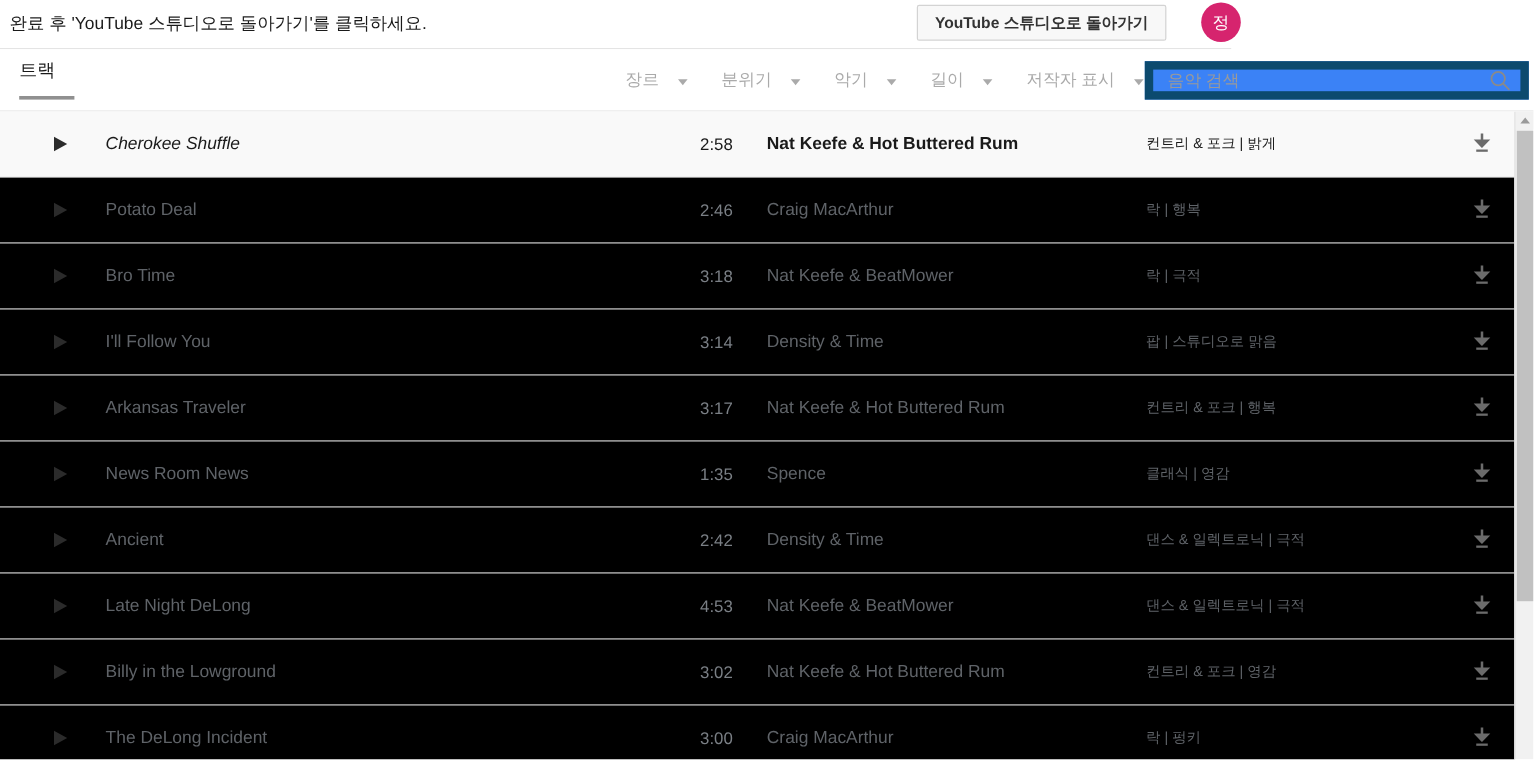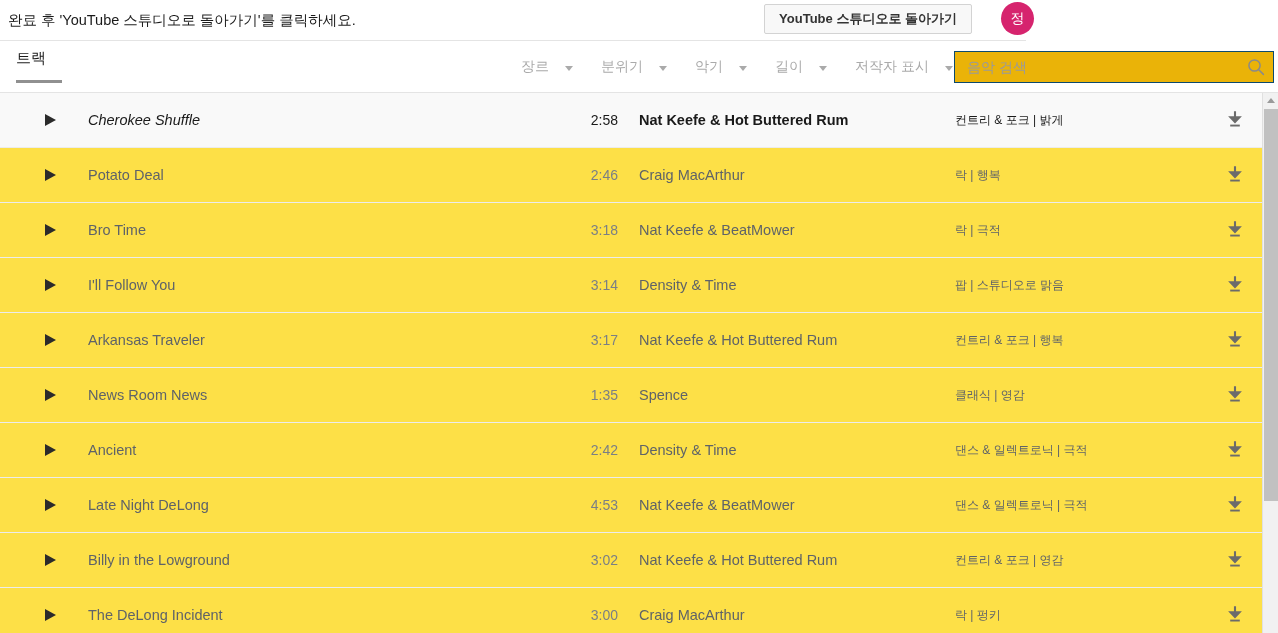--- a/index.html
+++ b/index.html
@@ -117,22 +117,22 @@
     border-top: 5px solid #aaaaaa;
     display: inline-block;
     margin-top: 2px;
   }
   .search-wrap {
     position: absolute;
     right: 4px;
     top: 10px;
     width: 320px;
     height: 32px;
-    border: 1px solid #0c4a6e;
-    background: #eab308;
+    border: 7px solid #0c4a6e;
+    background: #3b82f6;
     display: flex;
     align-items: center;
   }
   .search-input {
     flex: 1;
     border: 0;
     outline: 0;
     padding: 0 8px 0 12px;
     font-size: 14px;
     color: #333333;
@@ -161,21 +161,21 @@
   .track-list {
     width: 1262px;
     position: absolute;
     left: 0;
     top: 0;
   }
   .track-row {
     position: relative;
     height: 55px;
     border-bottom: 1px solid #ececec;
-    background: #fde047;
+    background: #000000;
   }
   .track-row.active { background: #f9f9f9; }
   .play-icon {
     position: absolute;
     left: 45px;
     top: 50%;
     transform: translateY(-50%);
     width: 0; height: 0;
     border-top: 6.5px solid transparent;
     border-bottom: 6.5px solid transparent;
@@ -188,23 +188,23 @@
     top: 50%;
     transform: translateY(-50%);
     font-size: 14.5px;
     color: #5f6368;
     white-space: nowrap;
     cursor: pointer;
   }
   .track-row.active .title { color: #1a1a1a; font-style: italic; }
   .duration {
     position: absolute;
-    left: 540px;
+    left: 558px;
     width: 78px;
-    text-align: right;
+    text-align: center;
     top: 50%;
     transform: translateY(-50%);
     font-size: 14px;
     color: #7a7f85;
     white-space: nowrap;
   }
   .track-row.active .duration { color: #1a1a1a; }
   .artist {
     position: absolute;
     left: 639px;

